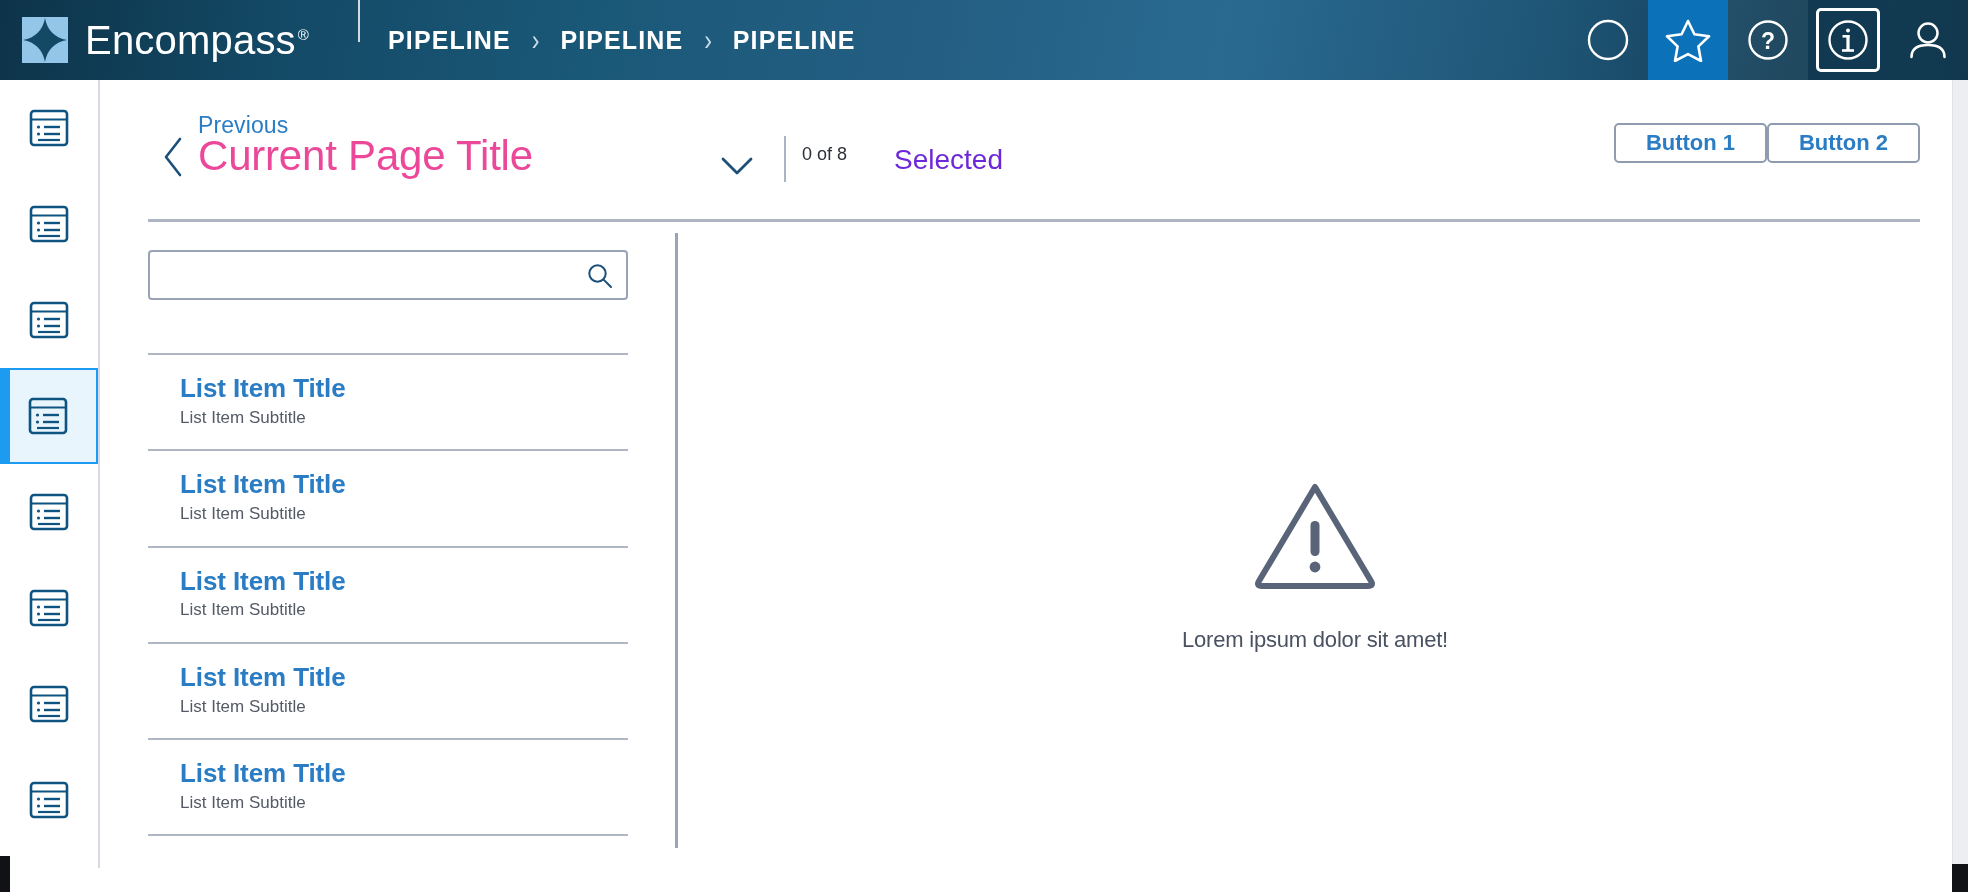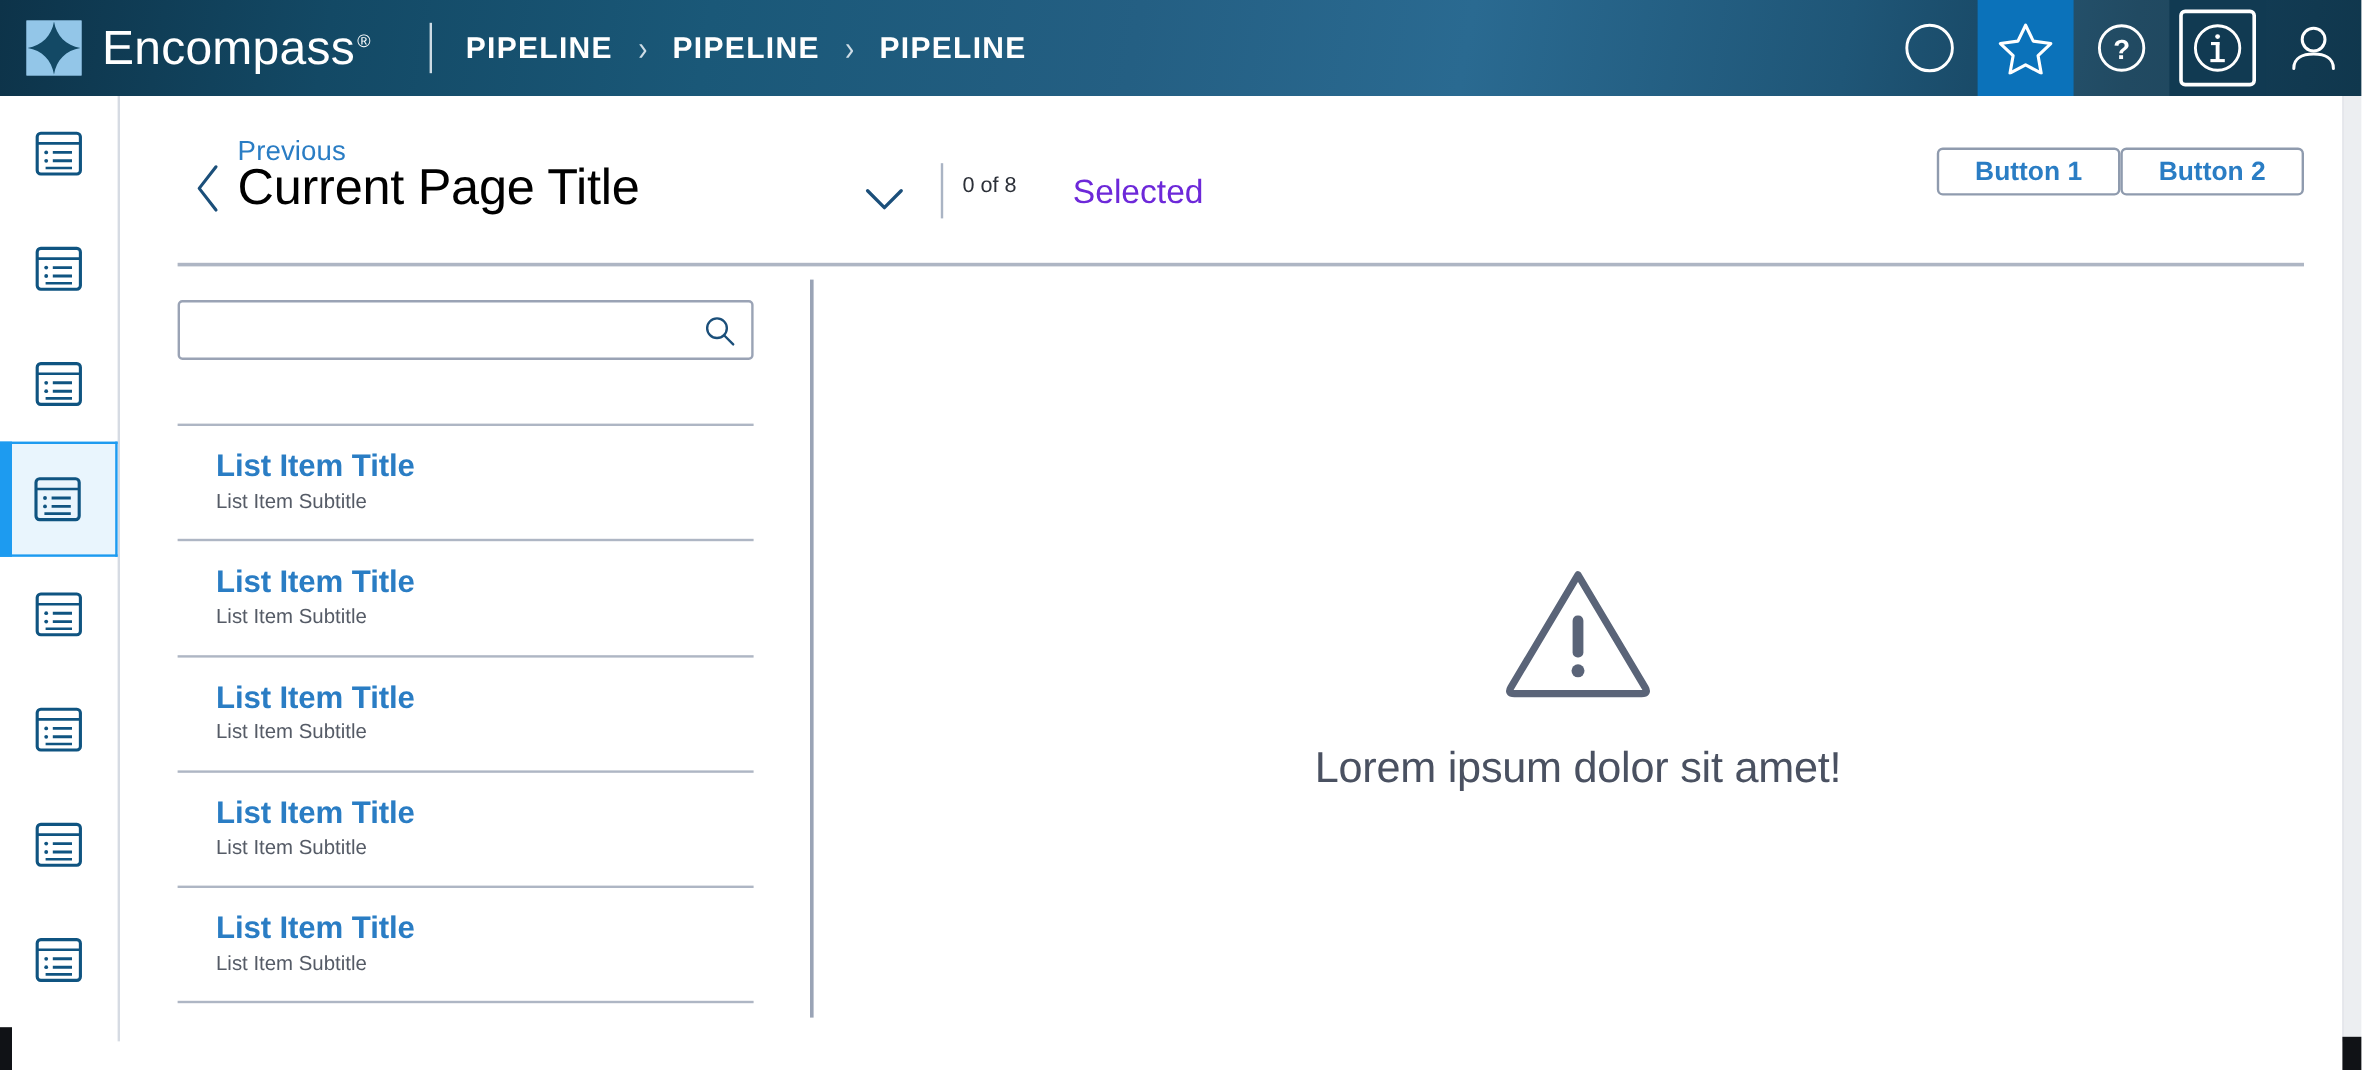--- a/index.html
+++ b/index.html
@@ -29,21 +29,20 @@
     background: linear-gradient(100deg,
         #0d3349 0%,
         #134965 14%,
         #1a5878 30%,
         #245f83 48%,
         #2a6a91 62%,
         #1f5677 78%,
         #143f59 90%,
         #10374d 100%);
     display: flex;
-    align-items: center;
     overflow: hidden;
   }
 
   .brand {
     display: flex;
     align-items: center;
     padding-left: 22px;
     height: 100%;
   }
   .brand-mark {
@@ -181,21 +180,21 @@
     top: 32px;
     color: #2a7dc4;
     font-size: 23px;
     letter-spacing: 0.1px;
     cursor: pointer;
   }
   .page-title {
     position: absolute;
     left: 96px;
     top: 52px;
-    color: #000000;
+    color: #ec4899;
     font-size: 42px;
     font-weight: 400;
     letter-spacing: -0.2px;
     white-space: nowrap;
   }
   .title-caret {
     position: absolute;
     left: 618px;
     top: 75px;
     width: 34px;
@@ -342,21 +341,21 @@
   }
   .empty-wrap {
     display: flex;
     flex-direction: column;
     align-items: center;
     transform: translate(-8px, 20px);
   }
   .empty-icon { width: 128px; height: 116px; }
   .empty-text {
     margin-top: 34px;
-    font-size: 36px;
+    font-size: 22px;
     color: #4a5161;
     letter-spacing: -0.2px;
     white-space: nowrap;
   }
 
   
   .right-scroll-track {
     position: absolute;
     right: 0;
     top: 80px;

